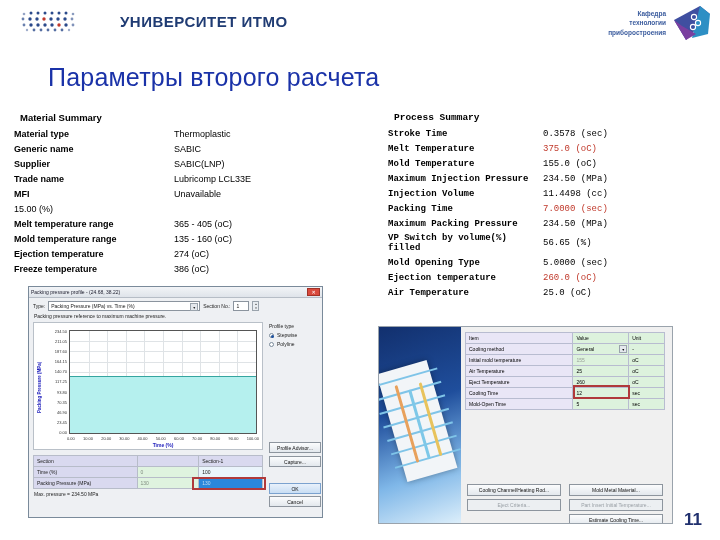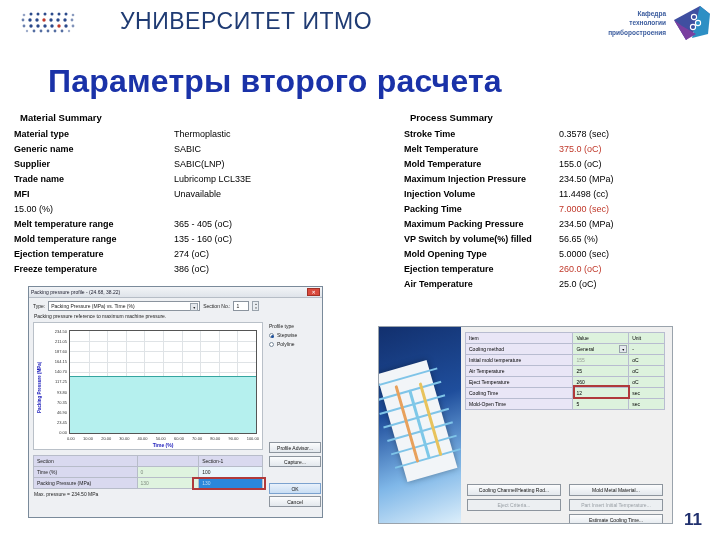--- a/index.html
+++ b/index.html
@@ -10,41 +10,41 @@
     font-family:"Liberation Sans", sans-serif;
     position:relative;
     overflow:hidden;
   }
 
   
   .header { position:absolute; left:0; top:0; width:720px; height:46px; }
   .logo-wrap { position:absolute; left:18px; top:8px; display:flex; align-items:center; gap:10px; }
   .logo-dots { width:92px; height:26px; }
   .logo-text {
-    font-size:23px; font-weight:normal; letter-spacing:.5px;
+    font-size:15px; font-weight:bold; letter-spacing:.5px;
     color:#1f3b73;
   }
   .dept-wrap { position:absolute; right:8px; top:4px; display:flex; align-items:center; gap:6px; }
   .dept-text {
     font-size:6.5px; line-height:1.45; color:#3b5c9e; text-align:right;
     font-weight:bold;
   }
   .dept-logo { width:40px; height:38px; }
 
   
   .slide-title {
     position:absolute; left:48px; top:63px;
-    font-size:32px; font-weight:bold; color:#1a32a8;
+    font-size:25px; font-weight:normal; color:#1a32a8;
     letter-spacing:.2px;
   }
 
   
   .summary { position:absolute; font-size:9px; color:#000; }
   .summary.left  { left:14px;  top:112px; width:300px; }
-  .summary.right { left:404px; top:112px; width:310px; }
+  .summary.right { left:388px; top:112px; width:310px;font-family:Liberation Mono, monospace; }
   .sum-head {
     font-weight:bold; font-size:9.5px; padding-left:6px; margin-bottom:5px;
   }
   .sum-row { display:flex; align-items:center; margin-bottom:3px; min-height:12px; }
   .sum-row .k { font-weight:bold; line-height:1.15; }
   .sum-row .v { font-weight:normal; line-height:1.15; }
   .summary.left  .sum-row .k { width:160px; }
   .summary.left  .sum-row .v { width:140px; }
   .summary.right .sum-row .k { width:155px; }
   .summary.right .sum-row .v { width:150px; }

